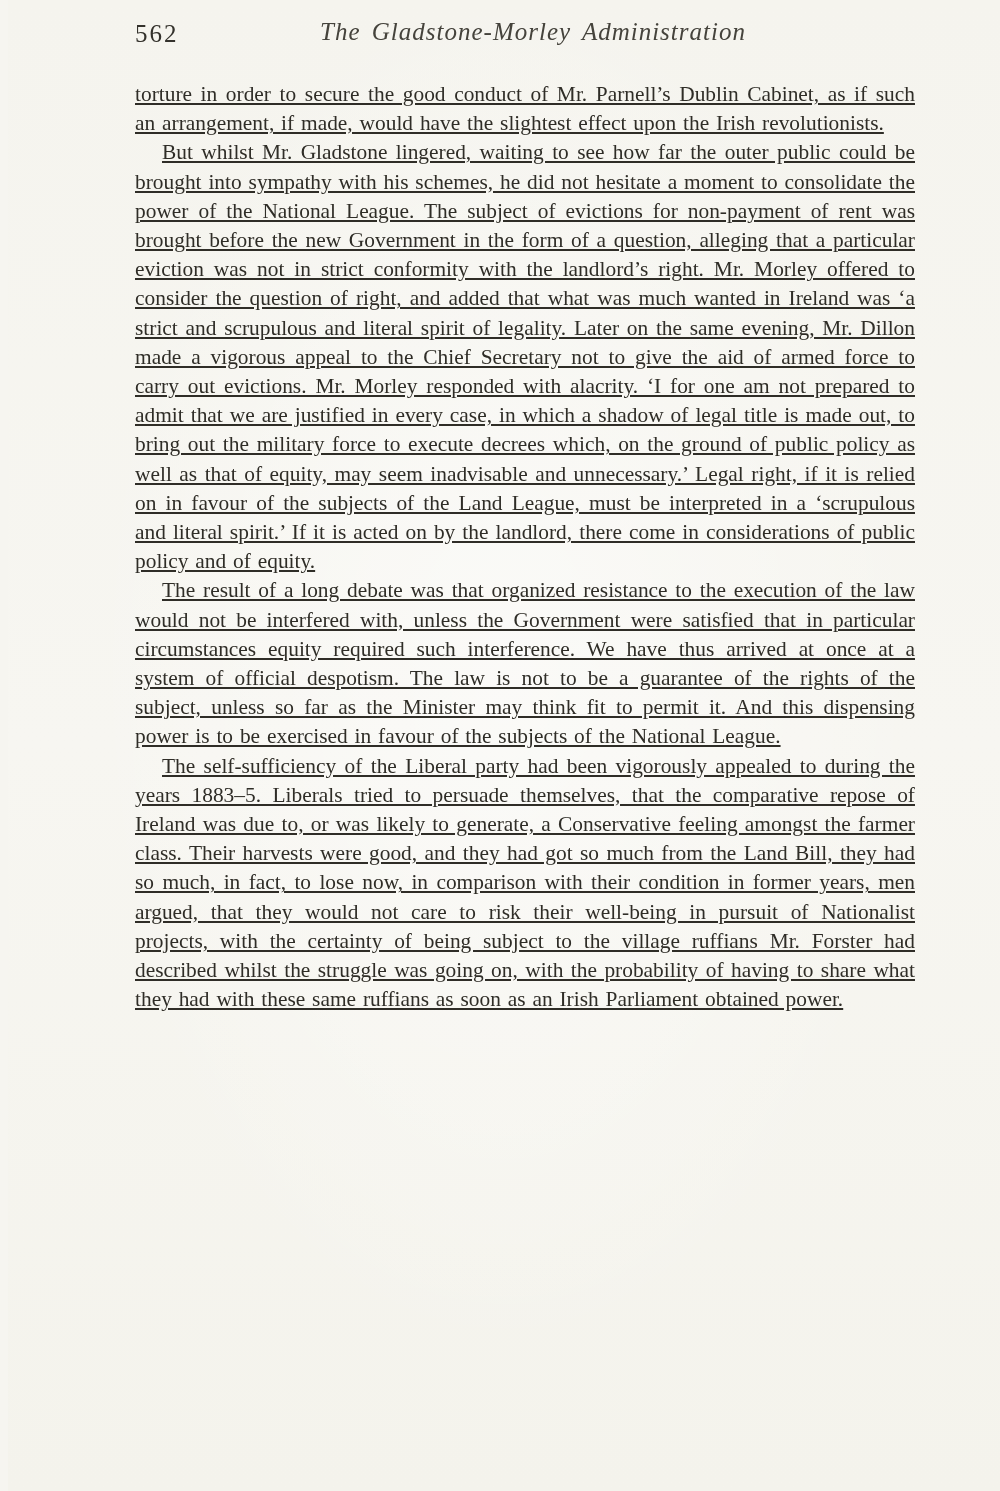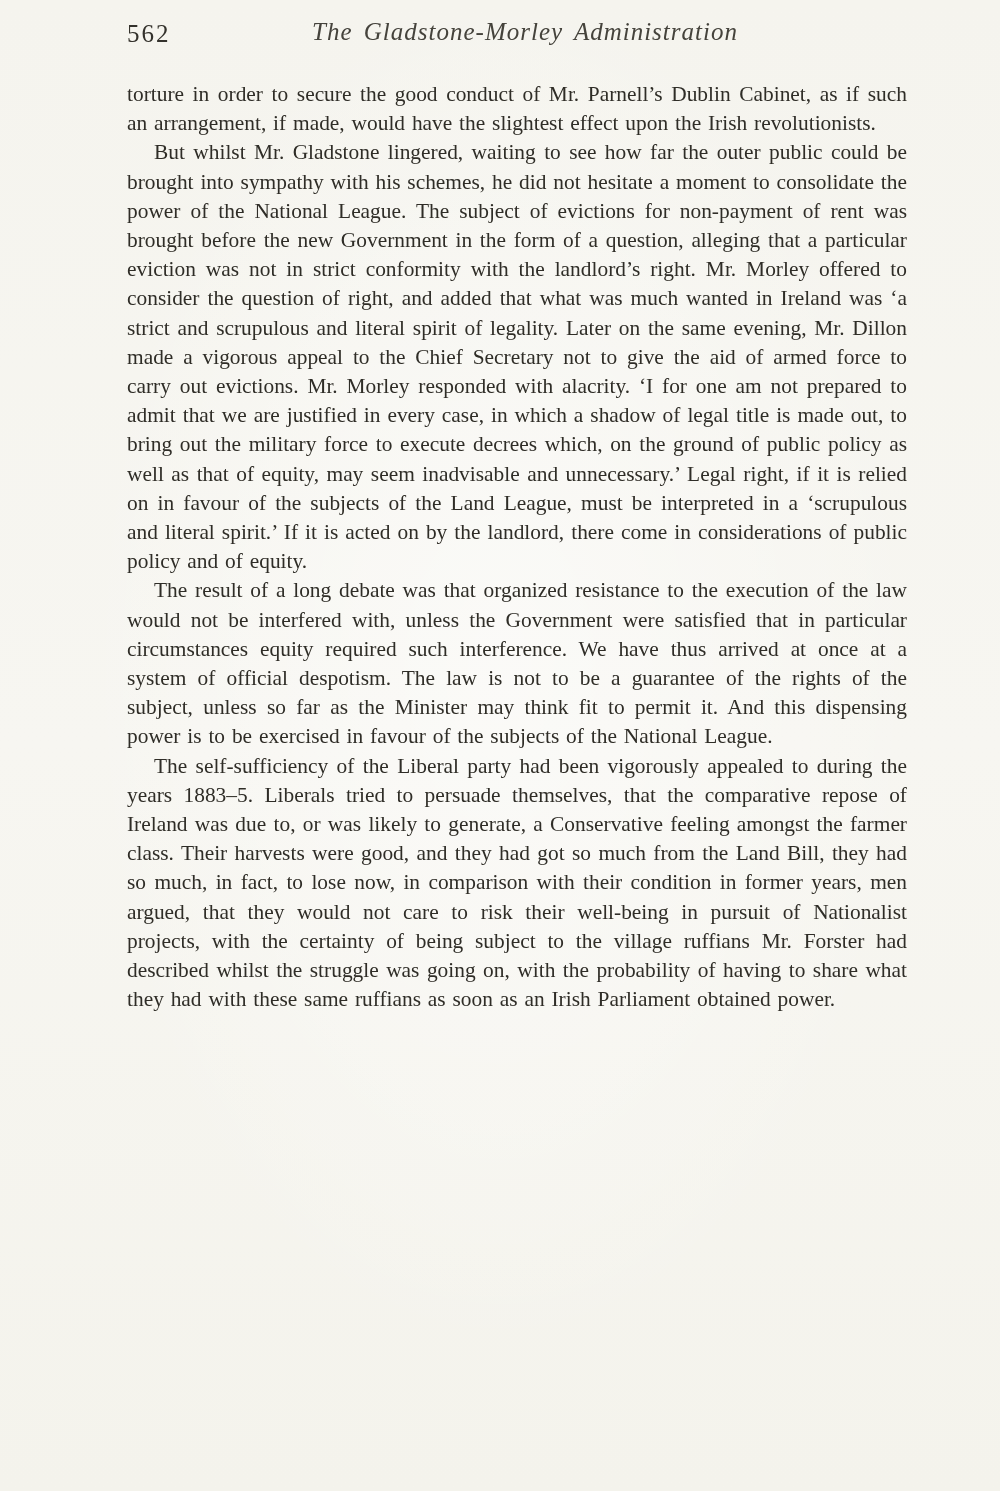--- a/index.html
+++ b/index.html
@@ -14,20 +14,21 @@
     color: #2f2d27;
     position: relative;
     overflow: hidden;
   }
   .page {
     position: absolute;
     inset: 0;
     background:
       radial-gradient(ellipse at 50% 45%, rgba(255,255,255,0.5) 0%, rgba(255,255,255,0) 60%),
       linear-gradient(180deg, #f5f4ee 0%, #f7f6f1 50%, #f4f3ec 100%);
+    margin-left: 8px;
   }
   .header {
     position: absolute;
     top: 18px;
     left: 127px;
     width: 780px;
     height: 36px;
   }
   .page-number {
     position: absolute;
@@ -54,20 +55,21 @@
     top: 80px;
     left: 127px;
     width: 780px;
     font-size: 21.4px;
     line-height: 29.2px;
     text-align: justify;
     word-spacing: 1.5px;
   }
   .body-text p {
     margin: 0;
+    text-decoration: underline;
   }
   .body-text p.indent {
     text-indent: 27px;
   }
 </style>
 </head>
 <body>
 
 <div class="page">
 

